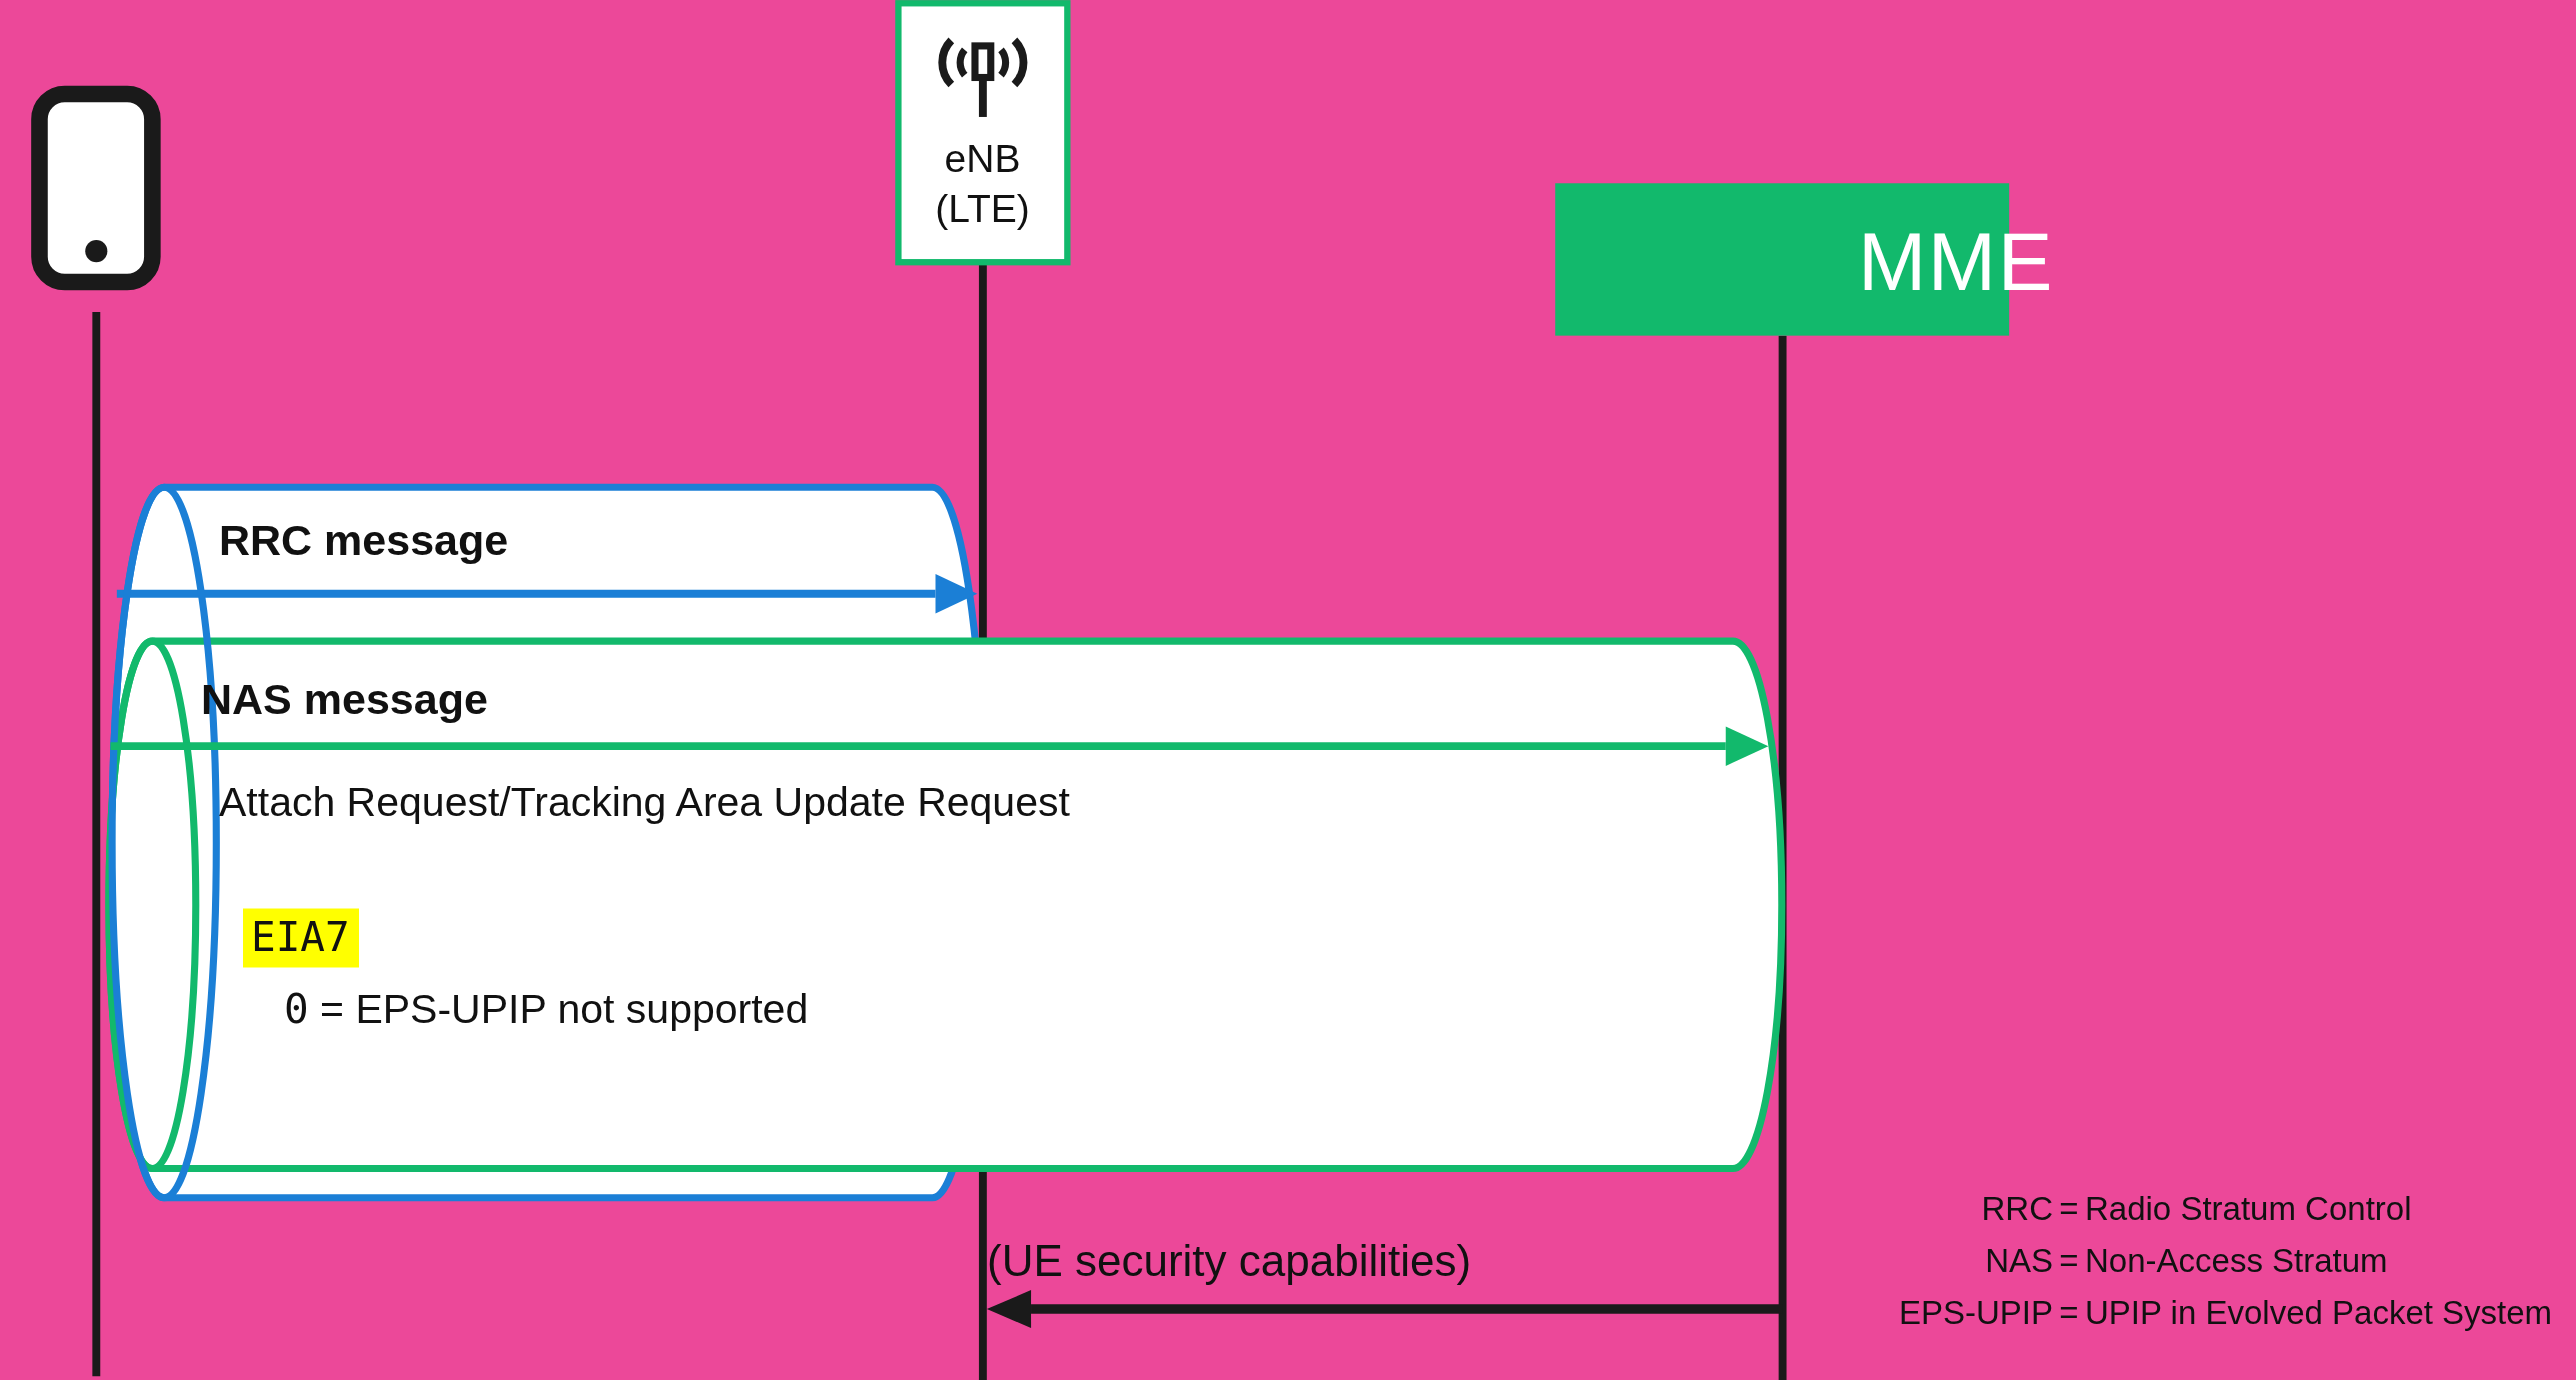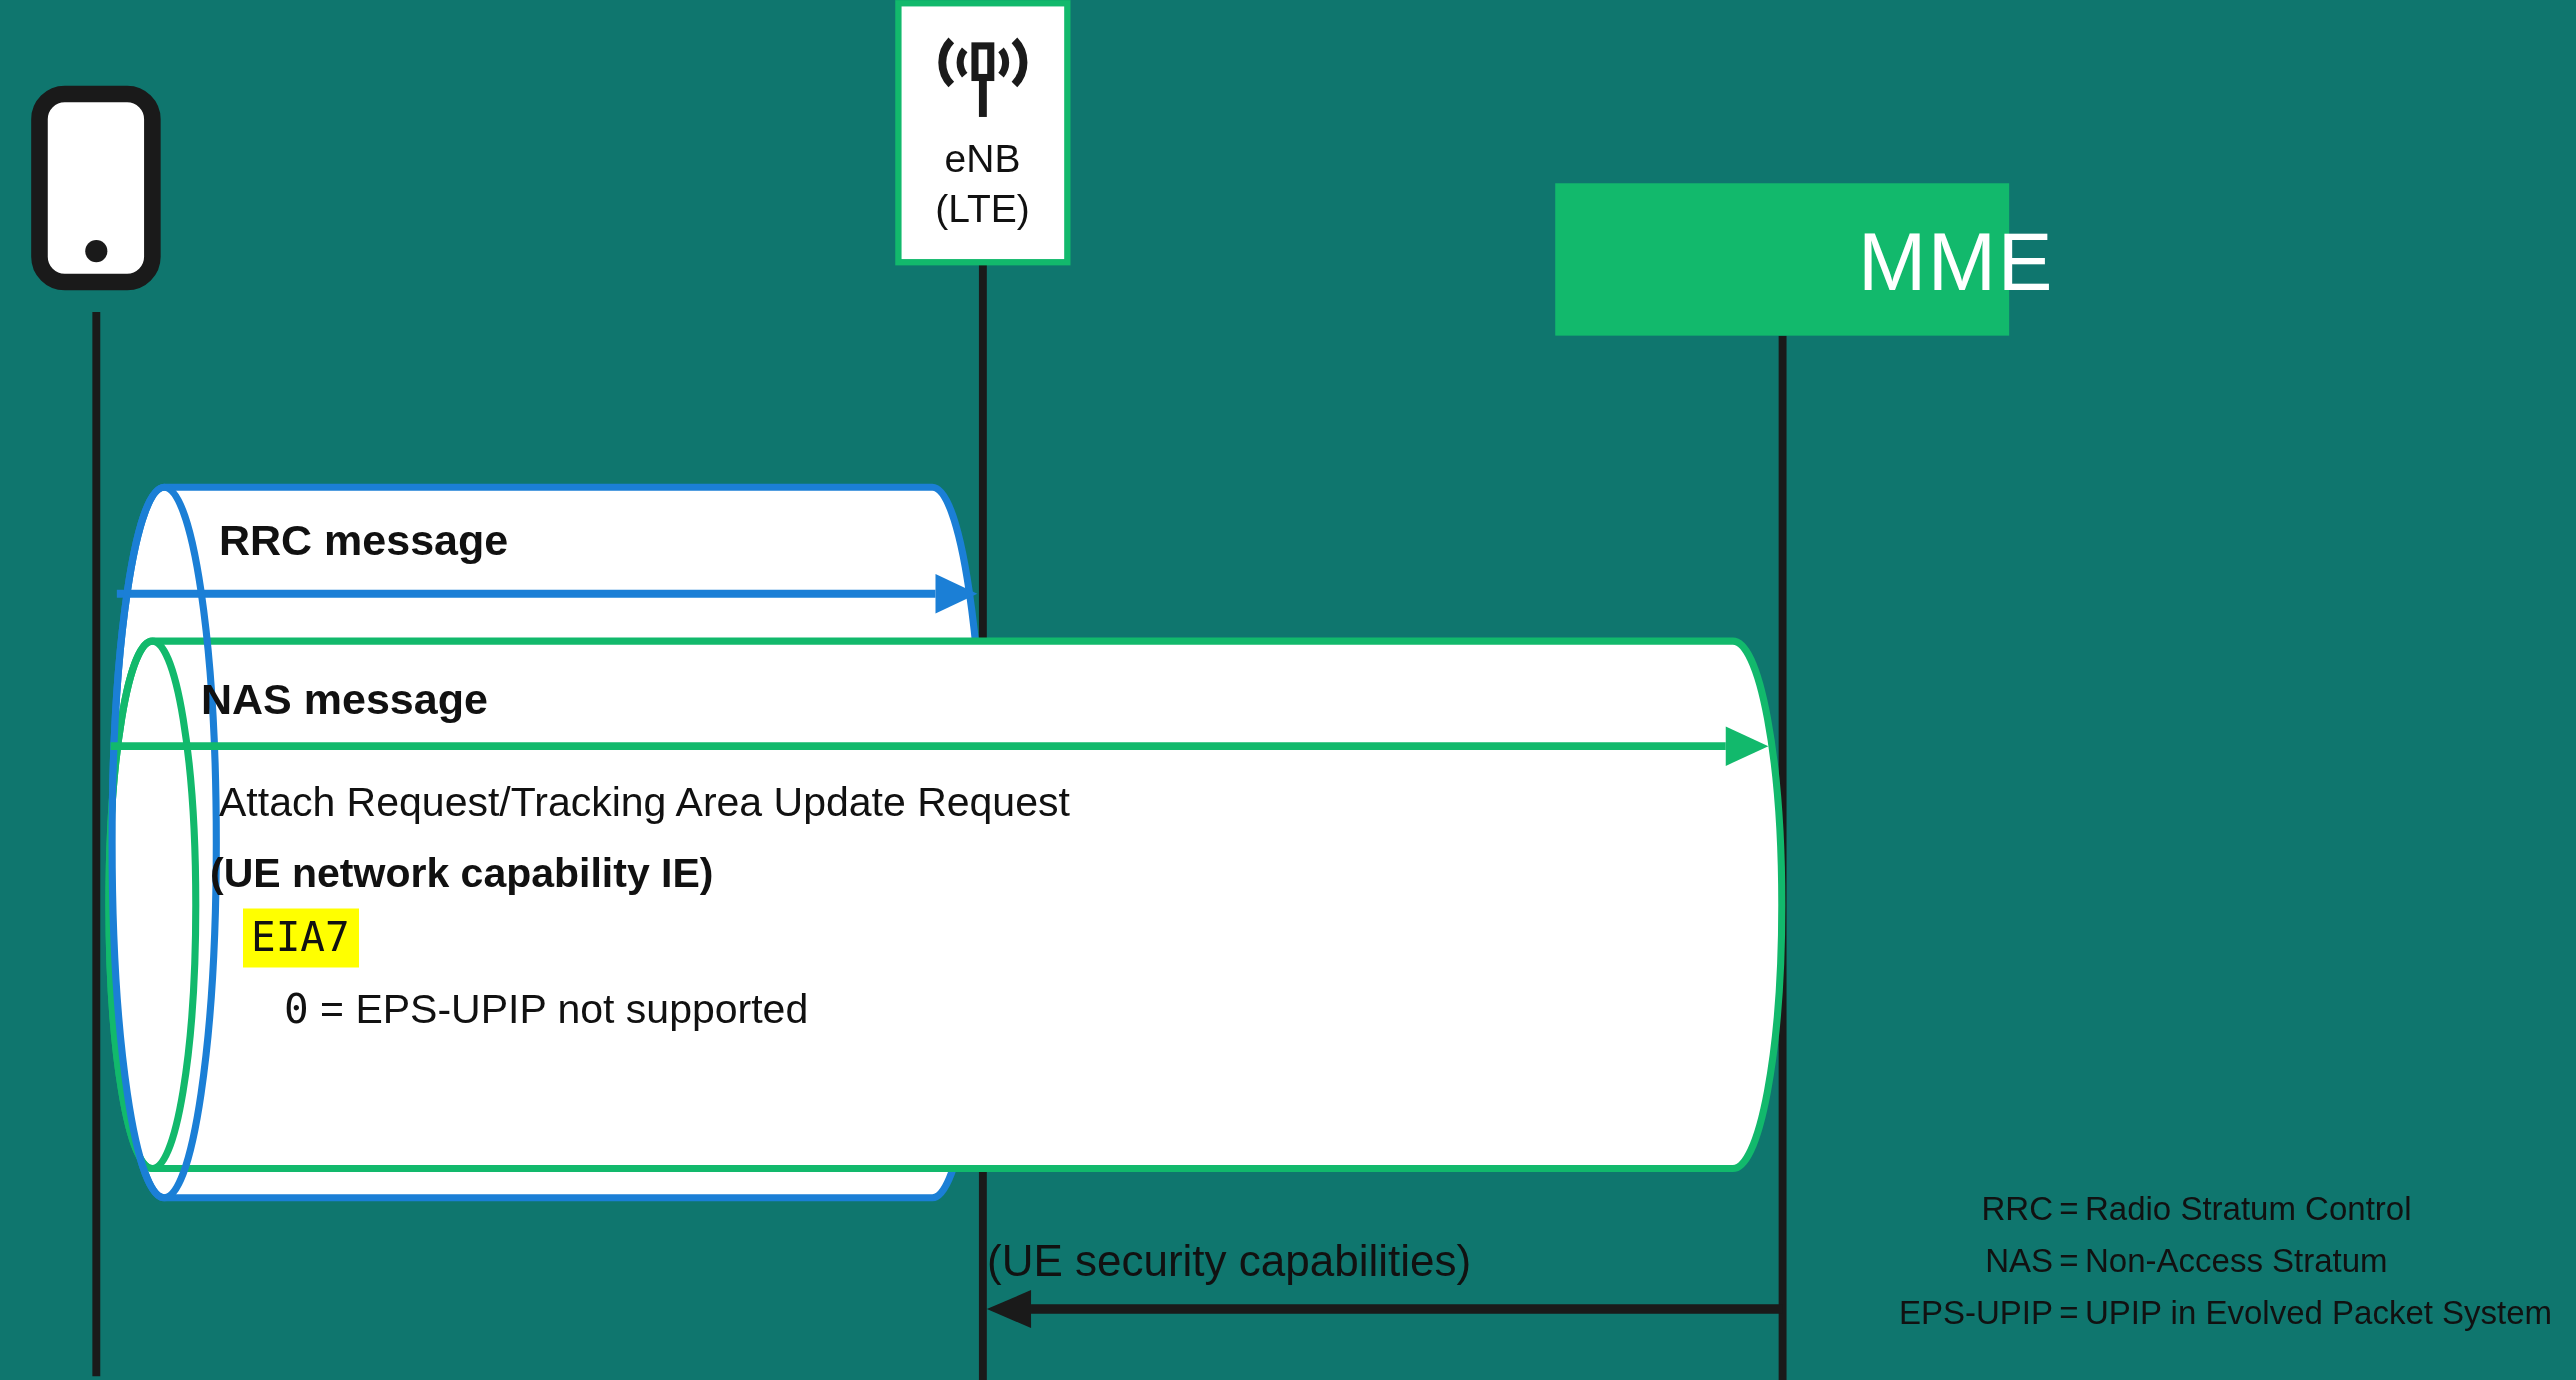--- a/index.html
+++ b/index.html
@@ -1,20 +1,20 @@
 <!DOCTYPE html>
 <html style="font-size:12.6px"><head>
 <meta charset="utf-8">
 <style>
   html,body{margin:0;padding:0;background:#ffffff;}
   .stage{
     position:relative;
     width:2576px;
     height:1381px;
-    background:#0f766e;
+    background:#ec4899;
     overflow:hidden;
     font-family:"Liberation Sans", sans-serif;
     color:#111111;
   }
   .stage svg{position:absolute;left:0;top:0;}
   .t{
     position:absolute;
     transform:translateY(-50%);
     white-space:pre;
     color:#111111;
@@ -95,21 +95,20 @@
   <div class="t enb-text" style="top:158px">eNB</div>
   <div class="t enb-text" style="top:208px">(LTE)</div>
 
   <div class="t mme-text" style="top:262px">MME</div>
 
   <div class="t title" style="left:219px;top:540px">RRC message</div>
 
   <div class="t title" style="left:201px;top:699px">NAS message</div>
 
   <div class="t body-line" style="left:219px;top:802px">Attach Request/Tracking Area Update Request</div>
-  <div class="t body-line bold" style="left:210px;top:873px">(UE network capability IE)</div>
 
   <div class="t" style="left:243px;top:938px"><span class="hl">EIA7</span></div>
 
   <div class="t body-line" style="left:284px;top:1009px"><span class="mono">0</span><span> = EPS-UPIP not supported</span></div>
 
 
   <div class="t return-label" style="top:1261px">(UE security capabilities)</div>
 
   <div class="legend">
     <div class="legend-row">

